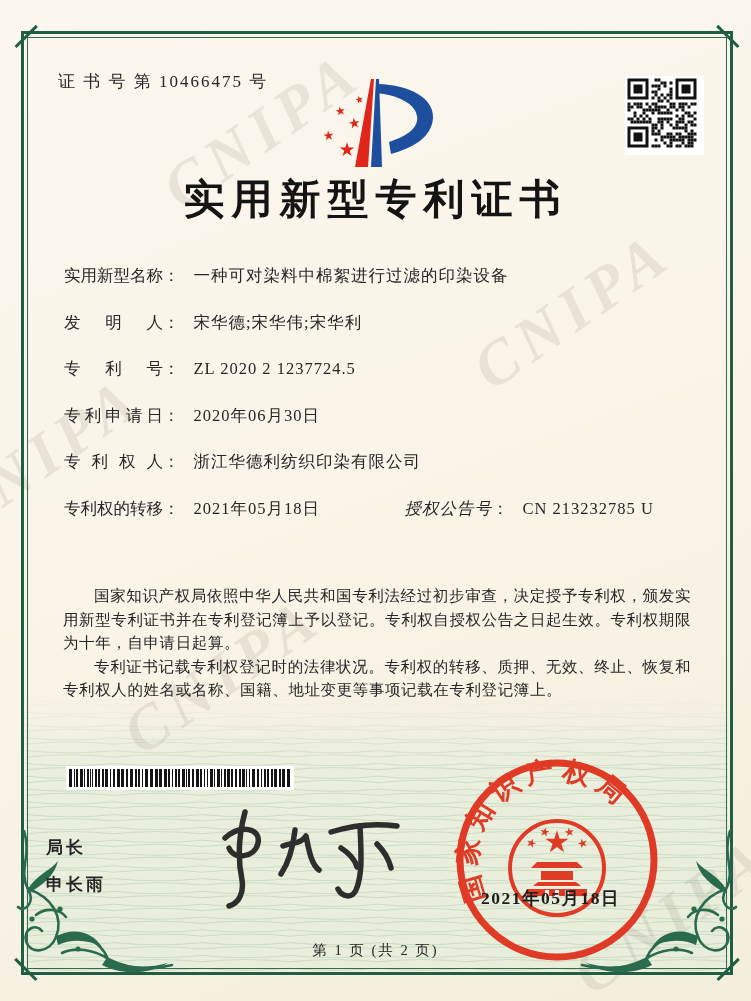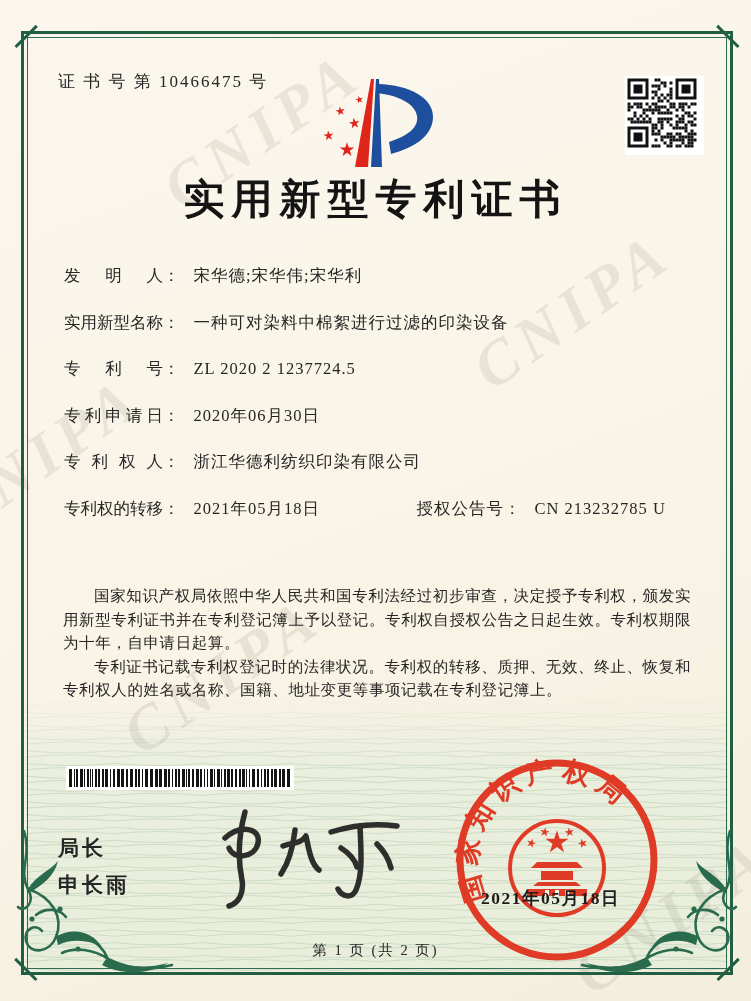--- a/index.html
+++ b/index.html
@@ -36,28 +36,28 @@
   .title{position:absolute;left:0;right:0;top:172px;text-align:center;font-size:41px;
     font-weight:700;letter-spacing:7px;color:#141414;z-index:4;}
   
   .fields{position:absolute;left:64px;right:58px;top:264px;z-index:4;font-size:16.5px;}
   .frow{margin-bottom:23.5px;line-height:23px;white-space:nowrap;}
   .flabel{display:inline-block;width:99px;text-align:justify;text-align-last:justify;
     vertical-align:top;}
   .fcolon{display:inline-block;margin-right:14px;}
   .fvalue{letter-spacing:1px;}
   .grant-date-val{display:inline-block;width:163px;letter-spacing:1px;}
-  .flabel2{display:inline-block;margin-left:60px;letter-spacing:1px;}
+  .flabel2{display:inline-block;margin-left:48px;letter-spacing:1px;font-style:italic;}
   
   .body-text{position:absolute;left:63px;right:60px;top:586px;z-index:4;
     font-size:15.5px;line-height:23.5px;text-align:justify;letter-spacing:.6px;}
   .body-text p{margin:0;text-indent:2em;font-family:Liberation Mono, monospace;}
   
   .barcode-wrap{position:absolute;left:66px;top:766px;width:228px;height:24px;background:#fff;z-index:4;}
-  .official{position:absolute;left:58px;top:829px;z-index:4;font-size:21px;font-weight:700;
+  .official{position:absolute;left:46px;top:829px;z-index:4;font-size:17px;font-weight:700;
     line-height:37px;letter-spacing:3px;font-family:"Liberation Sans","DejaVu Sans",sans-serif;}
   .signature{position:absolute;left:205px;top:798px;z-index:4;}
   .seal{position:absolute;left:450px;top:753px;z-index:3;opacity:.96;}
   .seal-date{position:absolute;left:481px;top:886px;z-index:5;font-size:17.5px;font-weight:700;
     letter-spacing:1.5px;color:#1d1d1d;}
   .footer{position:absolute;left:0;right:0;top:941px;text-align:center;font-size:14.5px;
     letter-spacing:2px;z-index:4;}
   
   .flourish{position:absolute;z-index:3;pointer-events:none;}
   .flourish.bl{left:6px;bottom:4px;}
@@ -363,24 +363,24 @@
     <text x="37" y="52" font-size="14" transform="rotate(-8 37 52)">★</text>
     <text x="11" y="64" font-size="13" transform="rotate(-6 11 64)">★</text>
     <text x="29" y="80" font-size="19">★</text>
   </g>
 </svg>
 
 <div class="title">实用新型专利证书</div>
 
 <div class="fields">
   <div class="frow">
-    <span class="flabel">发明人</span><span class="fcolon">：</span><span class="fvalue">宋华德;宋华伟;宋华利</span>
+    <span class="flabel">实用新型名称</span><span class="fcolon">：</span><span class="fvalue">一种可对染料中棉絮进行过滤的印染设备</span>
   </div>
   <div class="frow">
-    <span class="flabel">实用新型名称</span><span class="fcolon">：</span><span class="fvalue">一种可对染料中棉絮进行过滤的印染设备</span>
+    <span class="flabel">发明人</span><span class="fcolon">：</span><span class="fvalue">宋华德;宋华伟;宋华利</span>
   </div>
   <div class="frow">
     <span class="flabel">专利号</span><span class="fcolon">：</span><span class="fvalue">ZL 2020 2 1237724.5</span>
   </div>
   <div class="frow">
     <span class="flabel">专利申请日</span><span class="fcolon">：</span><span class="fvalue">2020年06月30日</span>
   </div>
   <div class="frow">
     <span class="flabel">专利权人</span><span class="fcolon">：</span><span class="fvalue">浙江华德利纺织印染有限公司</span>
   </div>

